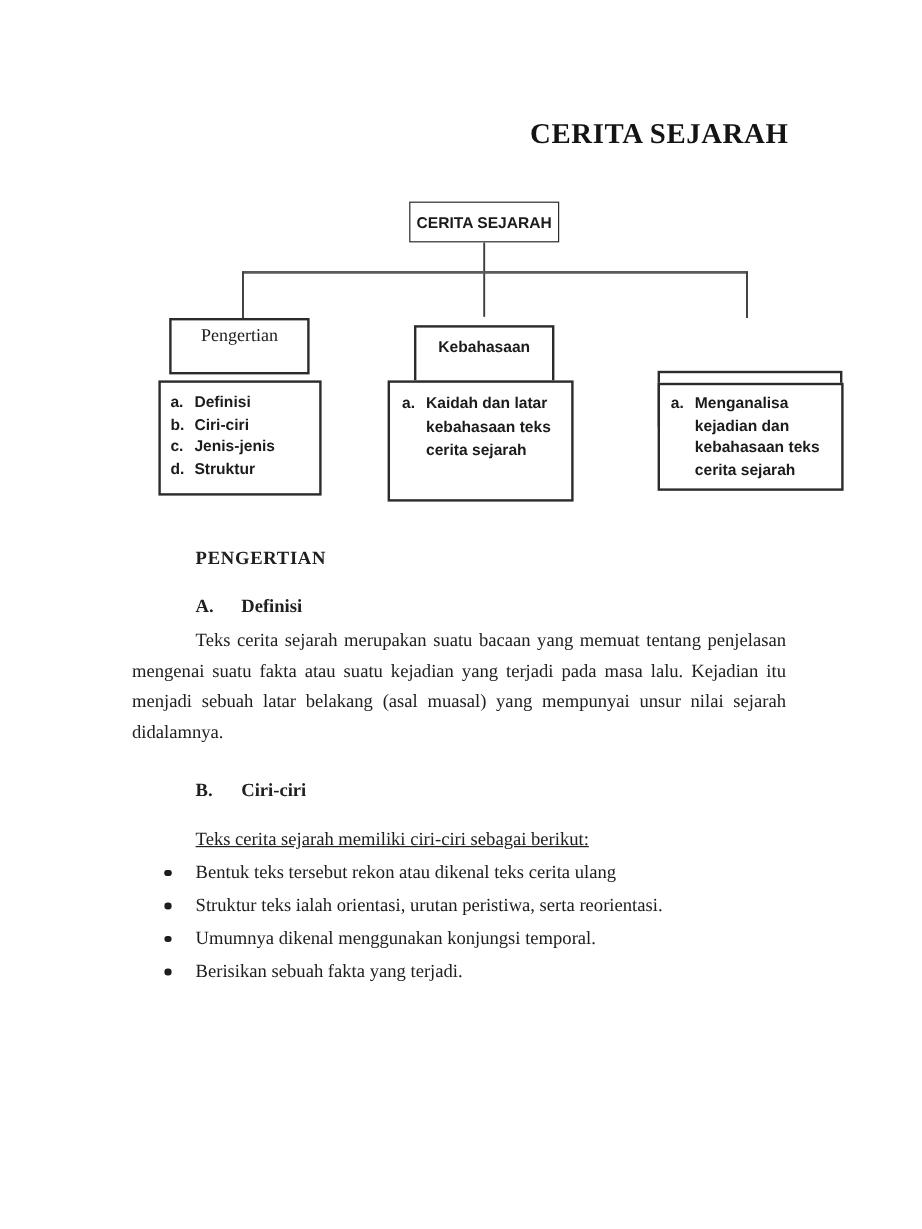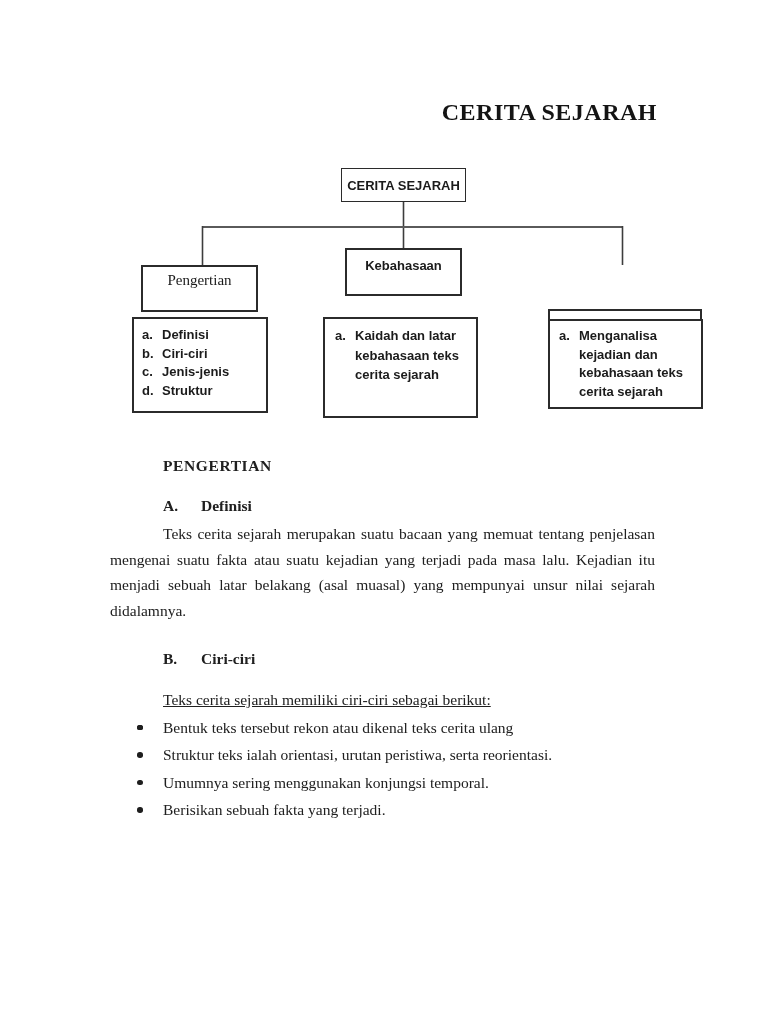--- a/index.html
+++ b/index.html
@@ -52,21 +52,21 @@
     border-width: 1.8px;
     display: flex; align-items: center; justify-content: center;
   }
   #node-pengertian {
     left: 141px; top: 265px; width: 117px; height: 47px;
     font-family: "Liberation Serif", "DejaVu Serif", serif;
     font-weight: normal;
     font-size: 15px;
     padding-top: 5px;
   }
-  #node-kebahasaan { left: 345px; top: 248px; width: 117px; height: 48px; padding-top: 8px; }
+  #node-kebahasaan { left: 345px; top: 271px; width: 117px; height: 48px; padding-top: 8px; }
   #node-menganalisa { left: 548px; top: 265px; width: 154px; height: 47px; padding-top: 18px; line-height: 20px; margin-top: 44px; }
 
   .listbox {
     font-family: "Liberation Sans", "DejaVu Sans", sans-serif;
     font-weight: bold;
     font-size: 13px;
   }
   #list-pengertian { left: 132px; top: 317px; width: 136px; height: 96px; padding: 7px 4px 0 8px; }
   #list-kebahasaan { left: 323px; top: 317px; width: 155px; height: 101px; padding: 7px 4px 0 10px; }
   #list-menganalisa { left: 548px; top: 319px; width: 155px; height: 90px; padding: 6px 4px 0 9px; }
@@ -220,19 +220,19 @@
       <span class="h-marker">B.</span>
       <span>Ciri-ciri</span>
     </div>
 
     <div class="intro">Teks cerita sejarah memiliki ciri-ciri sebagai berikut:</div>
 
     <ul class="bullets">
       <li><span class="dot"></span></li>
       <li><span class="dot"></span><span>Bentuk teks tersebut rekon atau dikenal teks cerita ulang</span></li>
       <li><span class="dot"></span><span>Struktur teks ialah orientasi, urutan peristiwa, serta reorientasi.</span></li>
-      <li><span class="dot"></span><span>Umumnya sering menggunakan konjungsi temporal.</span></li>
+      <li><span class="dot"></span><span>Umumnya dikenal menggunakan konjungsi temporal.</span></li>
       <li><span class="dot"></span><span>Berisikan sebuah fakta yang terjadi.</span></li>
     </ul>
 
   </div>
 
 </div>
 
 </body></html>

